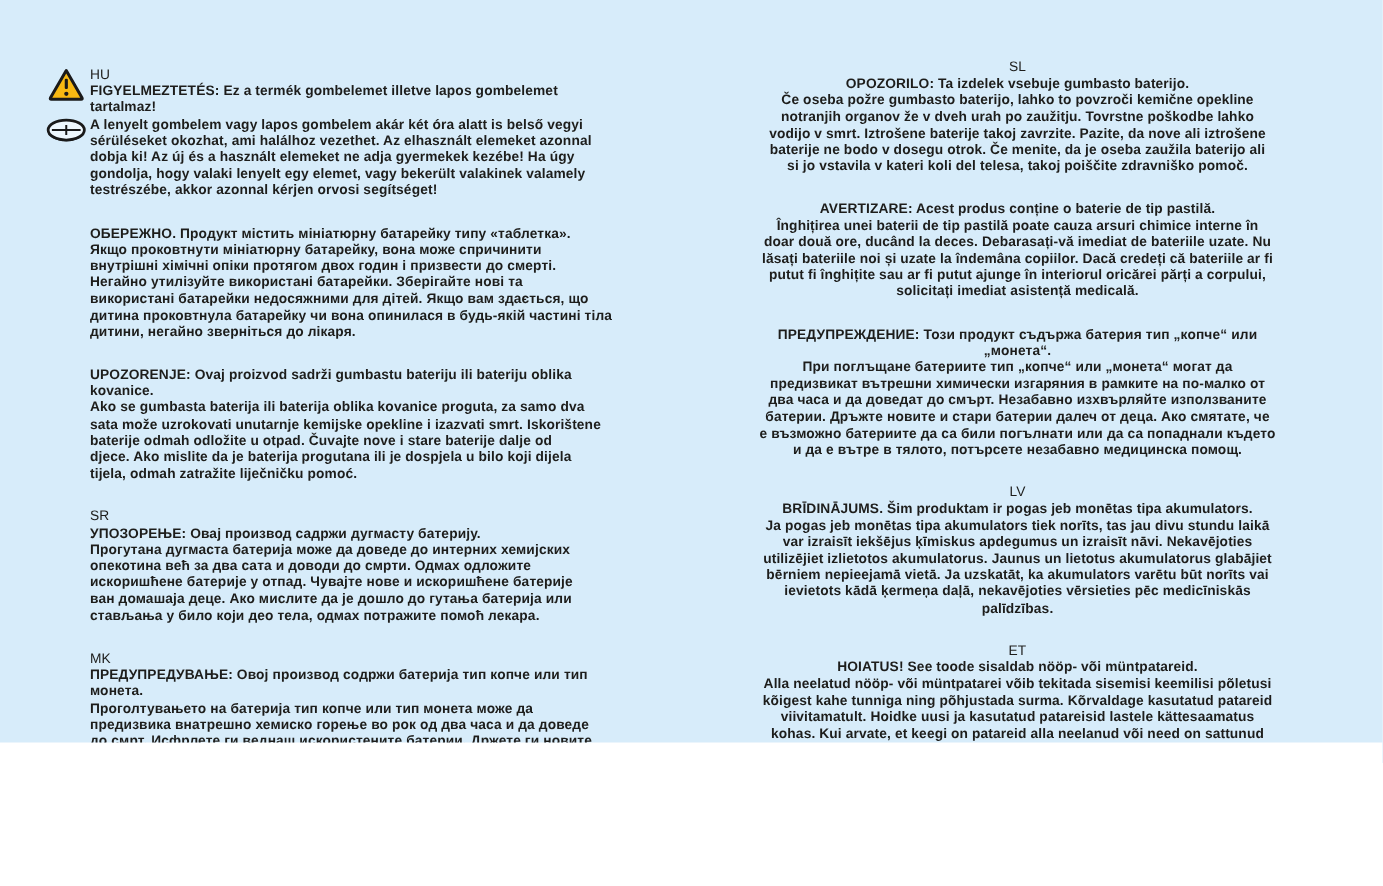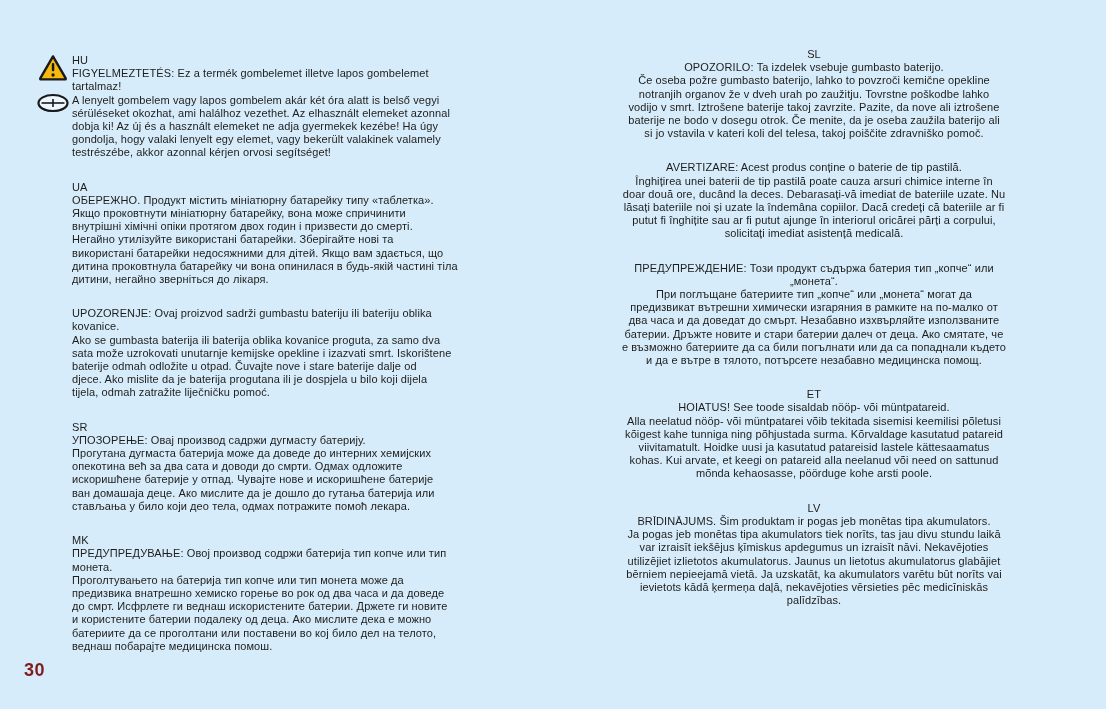--- a/index.html
+++ b/index.html
@@ -1,19 +1,19 @@
 <!DOCTYPE html>
 <html><head>
 <meta charset="utf-8">
 <style>
   html, body { margin: 0; padding: 0; }
   .page {
     position: relative;
     width: 1106px;
-    height: 709px;
+    height: 594px;
     background: #d7ecfa;
     font-family: "Liberation Sans", "DejaVu Sans", sans-serif;
     color: #1d1d1b;
     overflow: hidden;
   }
   .icon-col {
     position: absolute;
     left: 36px;
     top: 54px;
     width: 34px;
@@ -29,21 +29,21 @@
   }
   .col.left  { left: 72px; }
   .col.right { left: 564px; top: 48px; text-align: center; }
   .section { margin-bottom: 21px; }
   .section .code,
   .section .text {
     font-size: 11px;
     line-height: 13.2px;
     letter-spacing: 0.1px;
   }
-  .section .text { white-space: pre-line; }
+  .section .text { white-space: pre-line; font-weight: bold; }
   .page-number {
     position: absolute;
     left: 24px;
     top: 660px;
     font-size: 18px;
     font-weight: bold;
     color: #7f1d1d;
     letter-spacing: 0.5px;
     text-align: right;
   }
@@ -76,21 +76,20 @@
       <div class="code">HU</div>
       <div class="text">FIGYELMEZTETÉS: Ez a termék gombelemet illetve lapos gombelemet
 tartalmaz!
 A lenyelt gombelem vagy lapos gombelem akár két óra alatt is belső vegyi
 sérüléseket okozhat, ami halálhoz vezethet. Az elhasznált elemeket azonnal
 dobja ki! Az új és a használt elemeket ne adja gyermekek kezébe! Ha úgy
 gondolja, hogy valaki lenyelt egy elemet, vagy bekerült valakinek valamely
 testrészébe, akkor azonnal kérjen orvosi segítséget!</div>
     </div>
     <div class="section">
-      <div class="code">UA</div>
       <div class="text">ОБЕРЕЖНО. Продукт містить мініатюрну батарейку типу «таблетка».
 Якщо проковтнути мініатюрну батарейку, вона може спричинити
 внутрішні хімічні опіки протягом двох годин і призвести до смерті.
 Негайно утилізуйте використані батарейки. Зберігайте нові та
 використані батарейки недосяжними для дітей. Якщо вам здається, що
 дитина проковтнула батарейку чи вона опинилася в будь-якій частині тіла
 дитини, негайно зверніться до лікаря.</div>
     </div>
     <div class="section">
       <div class="text">UPOZORENJE: Ovaj proizvod sadrži gumbastu bateriju ili bateriju oblika
@@ -145,35 +144,35 @@
       <div class="text">ПРЕДУПРЕЖДЕНИЕ: Този продукт съдържа батерия тип „копче“ или
 „монета“.
 При поглъщане батериите тип „копче“ или „монета“ могат да
 предизвикат вътрешни химически изгаряния в рамките на по-малко от
 два часа и да доведат до смърт. Незабавно изхвърляйте използваните
 батерии. Дръжте новите и стари батерии далеч от деца. Ако смятате, че
 е възможно батериите да са били погълнати или да са попаднали където
 и да е вътре в тялото, потърсете незабавно медицинска помощ.</div>
     </div>
     <div class="section">
-      <div class="code">ET</div>
-      <div class="text">HOIATUS! See toode sisaldab nööp- või müntpatareid.
-Alla neelatud nööp- või müntpatarei võib tekitada sisemisi keemilisi põletusi
-kõigest kahe tunniga ning põhjustada surma. Kõrvaldage kasutatud patareid
-viivitamatult. Hoidke uusi ja kasutatud patareisid lastele kättesaamatus
-kohas. Kui arvate, et keegi on patareid alla neelanud või need on sattunud
-mõnda kehaosasse, pöörduge kohe arsti poole.</div>
-    </div>
-    <div class="section">
       <div class="code">LV</div>
       <div class="text">BRĪDINĀJUMS. Šim produktam ir pogas jeb monētas tipa akumulators.
 Ja pogas jeb monētas tipa akumulators tiek norīts, tas jau divu stundu laikā
 var izraisīt iekšējus ķīmiskus apdegumus un izraisīt nāvi. Nekavējoties
 utilizējiet izlietotos akumulatorus. Jaunus un lietotus akumulatorus glabājiet
 bērniem nepieejamā vietā. Ja uzskatāt, ka akumulators varētu būt norīts vai
 ievietots kādā ķermeņa daļā, nekavējoties vērsieties pēc medicīniskās
 palīdzības.</div>
     </div>
+    <div class="section">
+      <div class="code">ET</div>
+      <div class="text">HOIATUS! See toode sisaldab nööp- või müntpatareid.
+Alla neelatud nööp- või müntpatarei võib tekitada sisemisi keemilisi põletusi
+kõigest kahe tunniga ning põhjustada surma. Kõrvaldage kasutatud patareid
+viivitamatult. Hoidke uusi ja kasutatud patareisid lastele kättesaamatus
+kohas. Kui arvate, et keegi on patareid alla neelanud või need on sattunud
+mõnda kehaosasse, pöörduge kohe arsti poole.</div>
+    </div>
   </div>
 
   <div class="page-number">30</div>
 
 </div>
 
 </body></html>

